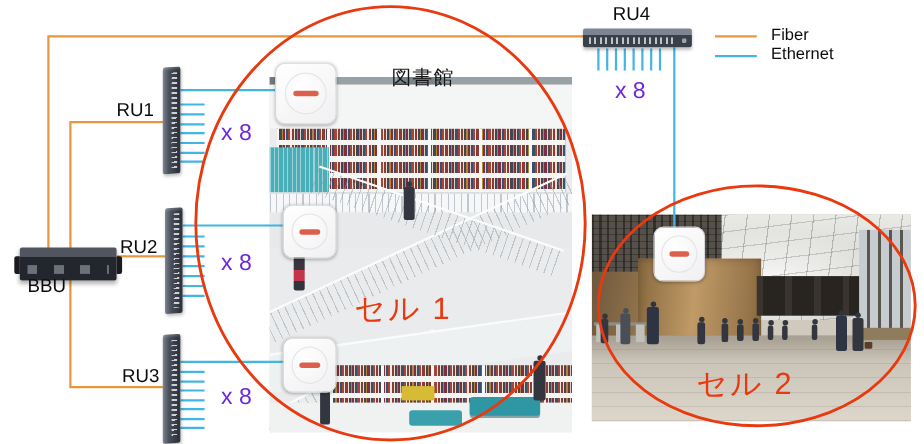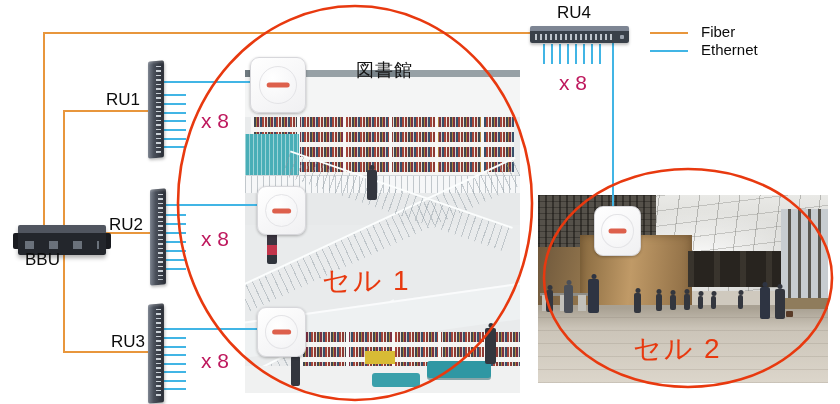--- a/index.html
+++ b/index.html
@@ -9,21 +9,21 @@
   }
   
   svg.overlay{position:absolute;left:0;top:0;z-index:5;pointer-events:none;}
   svg.cells{z-index:12;}
   .fiber{stroke:var(--c-fiber,#E8963C);stroke-width:2;fill:none;}
   .eth{stroke:var(--c-ethernet,#41B5E5);stroke-width:2;fill:none;}
   .cell-ellipse{stroke:var(--c-cell-red,#E8390F);stroke-width:2.6;fill:none;}
   
   .lbl{position:absolute;z-index:30;white-space:nowrap;line-height:1.1;}
   .dev-lbl{font-size:17px;color:#0c0c0c;}
-  .mult{font-size:21px;color:#be185d;text-align:center;}
+  .mult{font-size:21px;color:#6d28d9;text-align:center;}
   .legend-lbl{font-size:15px;color:#0c0c0c;}
   .area-title{font-size:18px;color:#141414;letter-spacing:1px;}
   .cell-lbl{font-size:28px;color:var(--c-cell-red,#E8390F);letter-spacing:2px;}
   
   .photo{position:absolute;overflow:hidden;z-index:1;}
   .photo *{position:absolute;}
   .lib{left:245px;top:70px;width:275px;height:323px;background:#e9ebec;}
   .ent{left:538px;top:195px;width:290px;height:188px;background:#cfc9be;}
   .books{
     background-image:

